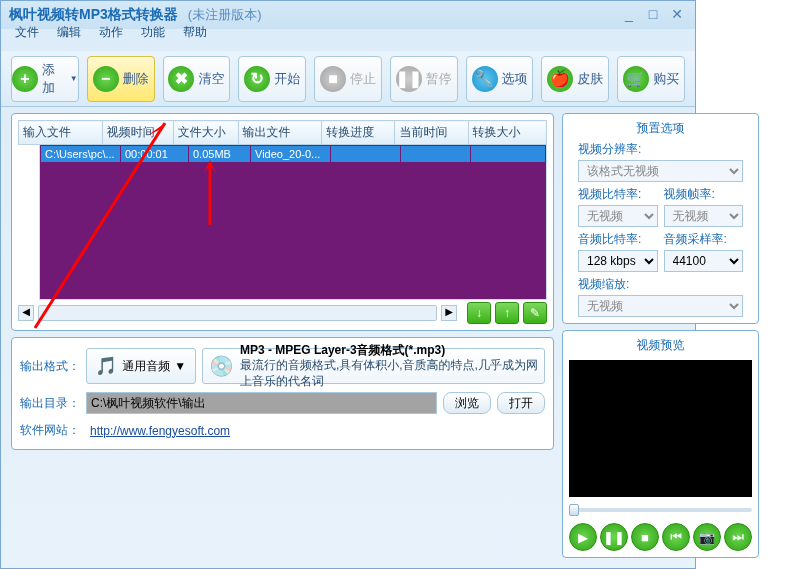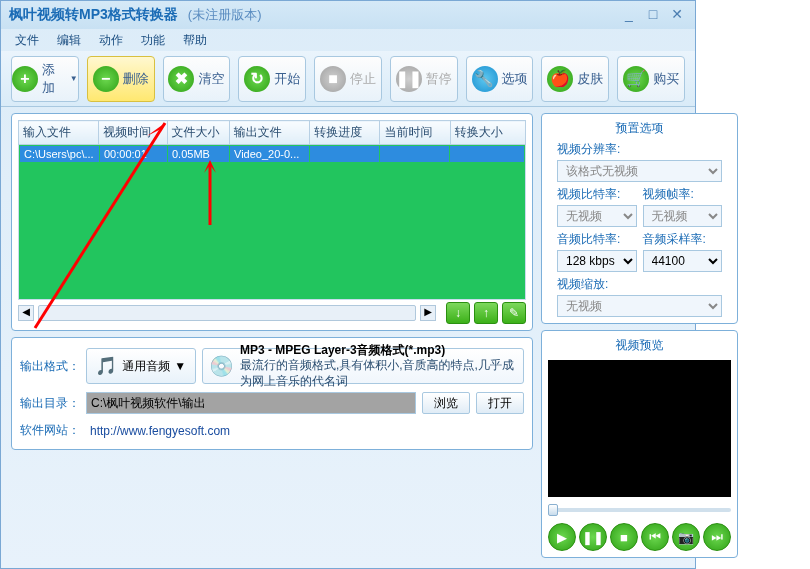--- a/index.html
+++ b/index.html
@@ -3,58 +3,58 @@
 <meta charset="utf-8">
 <style>
 * { box-sizing: border-box; margin: 0; padding: 0; font-family: "Microsoft YaHei", SimSun, sans-serif; font-size: 12px; }
 body { background: #fff; width: 810px; height: 569px; overflow: hidden; }
 .window { width: 696px; height: 569px; background: linear-gradient(#dcecf8, #e8f2fb); border: 1px solid #7aa8d4; display: flex; flex-direction: column; }
 .titlebar { height: 28px; display: flex; align-items: center; padding: 0 8px; background: linear-gradient(#d5e9f7, #c8e1f3); }
 .titlebar .title { color: #1a6bb5; font-weight: bold; font-size: 14px; }
 .titlebar .subtitle { color: #5a8cc0; font-size: 13px; margin-left: 10px; }
 .titlebar .spacer { flex: 1; }
 .titlebar .winbtn { width: 20px; height: 16px; margin-left: 4px; cursor: pointer; color: #4a7db0; font-size: 14px; text-align: center; line-height: 14px; }
-.menubar { height: 22px; display: flex; align-items: center; padding: 8px 6px; gap: 2px; }
+.menubar { height: 22px; display: flex; align-items: flex-end; padding: 8px 6px; gap: 2px; }
 .menubar .menuitem { padding: 2px 8px; color: #1a4d80; cursor: pointer; }
 .toolbar { height: 56px; display: flex; align-items: center; padding: 4px 10px; gap: 8px; background: linear-gradient(#eaf4fc, #d9ebf8); border-bottom: 1px solid #a8c8e0; }
 .tbtn { width: 78px; height: 46px; border: 1px solid #a8c8e0; border-radius: 4px; background: linear-gradient(#fdfdfd, #e8f2fa); display: flex; align-items: center; justify-content: center; gap: 4px; cursor: pointer; }
 .tbtn.highlight { background: linear-gradient(#fff8d0, #ffe870); border-color: #d8c040; }
 .tbtn .ticon { width: 26px; height: 26px; border-radius: 50%; display: flex; align-items: center; justify-content: center; font-size: 16px; color: #fff; font-weight: bold; }
 .tbtn .tlabel { color: #3a6090; font-size: 13px; }
 .tbtn .arrow { font-size: 8px; color: #3a6090; margin-left: -2px; }
 .ic-green { background: radial-gradient(#6cd84f, #2ea015); }
 .ic-blue { background: radial-gradient(#5ec8f0, #1a90d0); }
 .ic-gray { background: radial-gradient(#d0d0d0, #a0a0a0); }
 .main { flex: 1; display: flex; padding: 6px 10px 10px 10px; gap: 8px; }
 .leftcol { width: 555px; display: flex; flex-direction: column; gap: 6px; }
 .rightcol { width: 218px; display: flex; flex-direction: column; gap: 6px; }
 .panel { border: 1px solid #7db0da; border-radius: 4px; background: #fff; padding: 6px; }
 .ptitle { color: #1a6bb5; text-align: center; font-size: 12px; margin-bottom: 4px; }
 .table-wrap { height: 218px; display: flex; flex-direction: column; }
 table { width: 100%; border-collapse: collapse; table-layout: fixed; }
 th { background: linear-gradient(#f8fcff, #e0eef8); border: 1px solid #b8d0e4; padding: 3px 4px; text-align: left; color: #2a4d70; font-weight: normal; font-size: 12px; white-space: nowrap; overflow: hidden; }
 td { border: 1px solid transparent; padding: 2px 4px; font-size: 11px; white-space: nowrap; overflow: hidden; text-overflow: ellipsis; }
 tr.selected td { background: #2d8cdf; color: #fff; }
-.table-body { flex: 1; overflow: hidden; background: #22c55e; border: 1px solid #c8dcec; border-top: none; }
+.table-body { flex: 1; overflow: hidden; background: #701a75; border: 1px solid #c8dcec; border-top: none; margin-left: 21px; }
 .list-scroll { height: 22px; display: flex; align-items: center; gap: 4px; margin-top: 2px; }
 .scrolltrack { flex: 1; height: 16px; background: #e8f0f8; border: 1px solid #b0c8dc; border-radius: 2px; }
 .scrollbtn { width: 16px; height: 16px; background: #e8f0f8; border: 1px solid #b0c8dc; text-align: center; line-height: 12px; font-size: 10px; cursor: pointer; }
 .listact { display: flex; gap: 4px; margin-left: 6px; }
 .sqbtn { width: 24px; height: 22px; background: linear-gradient(#7cd85c, #3cb018); border: 1px solid #2a9010; border-radius: 3px; color: #fff; display: flex; align-items: center; justify-content: center; font-size: 12px; cursor: pointer; }
 .output-panel { padding: 10px 8px; }
 .orow { display: flex; align-items: center; gap: 6px; margin-bottom: 8px; }
 .olabel { color: #1a6bb5; width: 60px; }
 .fmtbtn { width: 110px; height: 36px; border: 1px solid #a8c8e0; border-radius: 3px; background: linear-gradient(#fff, #e8f2fa); display: flex; align-items: center; justify-content: center; gap: 4px; cursor: pointer; }
 .noteicon { font-size: 18px; }
 .fmtdesc { flex: 1; height: 36px; border: 1px solid #a8c8e0; border-radius: 3px; background: linear-gradient(#fff, #f0f6fc); padding: 2px 6px; display: flex; gap: 6px; align-items: center; }
 .fmtdesc .desctext { font-size: 11px; color: #2a4d70; line-height: 1.3; }
 .fmtdesc .desctext b { color: #000; }
 .txtinput { flex: 1; height: 22px; border: 1px solid #a8c8e0; padding: 0 4px; background: #a3a3a3; }
-.smallbtn { width: 48px; height: 22px; border: 1px solid #a8c8e0; background: linear-gradient(#fff, #e0ecf6); border-radius: 2px; cursor: pointer; }
-.link { color: #1a4da0; cursor: pointer; margin-left: 4px; }
+.smallbtn { width: 48px; height: 22px; border: 1px solid #a8c8e0; background: linear-gradient(#fff, #e0ecf6); border-radius: 8px; cursor: pointer; }
+.link { color: #1a4da0; text-decoration: underline; cursor: pointer; margin-left: 4px; }
 .preset-panel { padding: 6px 15px; }
 .plabel { color: #1a6bb5; font-size: 12px; margin: 4px 0 2px 0; }
 .pselect { width: 100%; height: 22px; border: 1px solid #a8c8e0; background: #f0f6fc; padding: 0 4px; color: #888; }
 .prow2 { display: flex; gap: 6px; justify-content: flex-end; }
 .prow2 > div { flex: 1; }
 .preview-panel { flex: 1; display: flex; flex-direction: column; }
 .preview-box { flex: 1; min-height: 120px; background: #000; margin: 2px 0 6px 0; }
 .pslider { height: 14px; display: flex; align-items: center; }
 .ptrack { flex: 1; height: 4px; background: #d0e0ec; border-radius: 2px; position: relative; }
 .pthumb { position: absolute; left: 0; top: -4px; width: 10px; height: 12px; background: linear-gradient(#fff,#c8dcec); border: 1px solid #8ab0d0; border-radius: 2px; }

